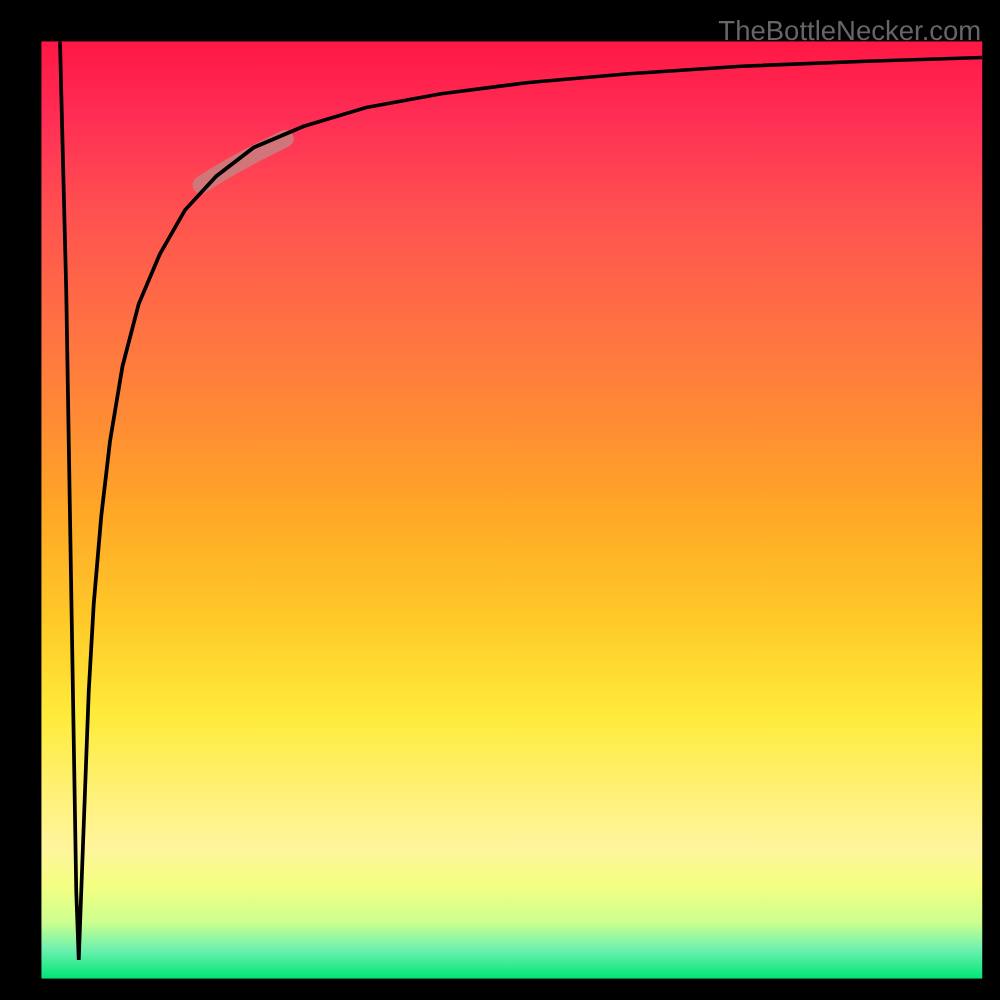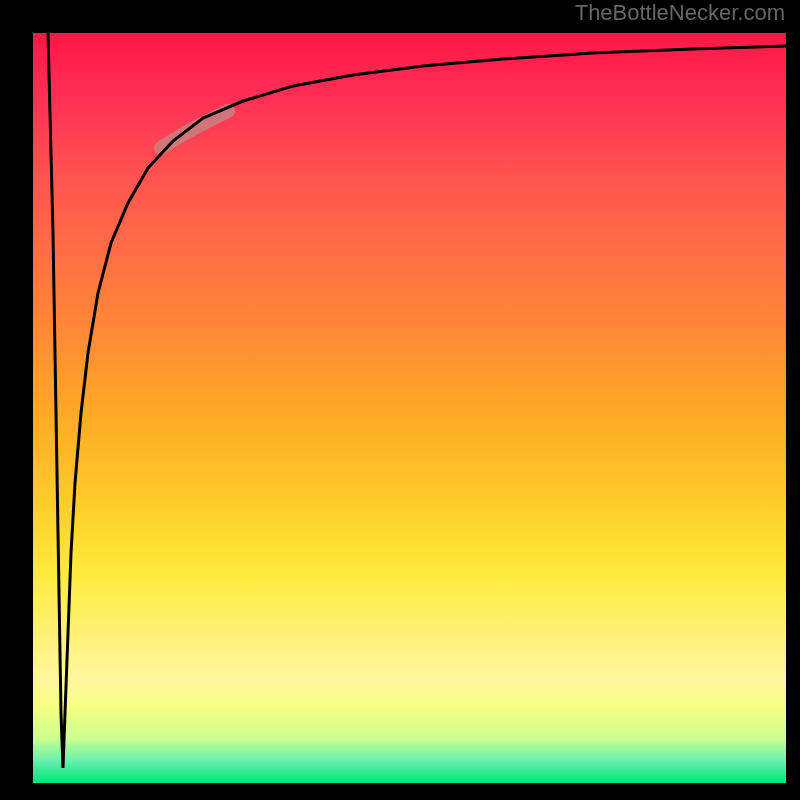--- a/index.html
+++ b/index.html
@@ -9,21 +9,21 @@
     }
     body {
       width: 800px;
       height: 800px;
       background: #000;
       position: relative;
       overflow: hidden;
     }
     .attribution {
       position: absolute;
-      top: 0;
+      top: 12px;
       right: 15px;
       color: #666;
       font-family: Arial, sans-serif;
       font-size: 22px;
       z-index: 10;
     }
     .chart-container {
       position: absolute;
       top: 33px;
       left: 33px;

